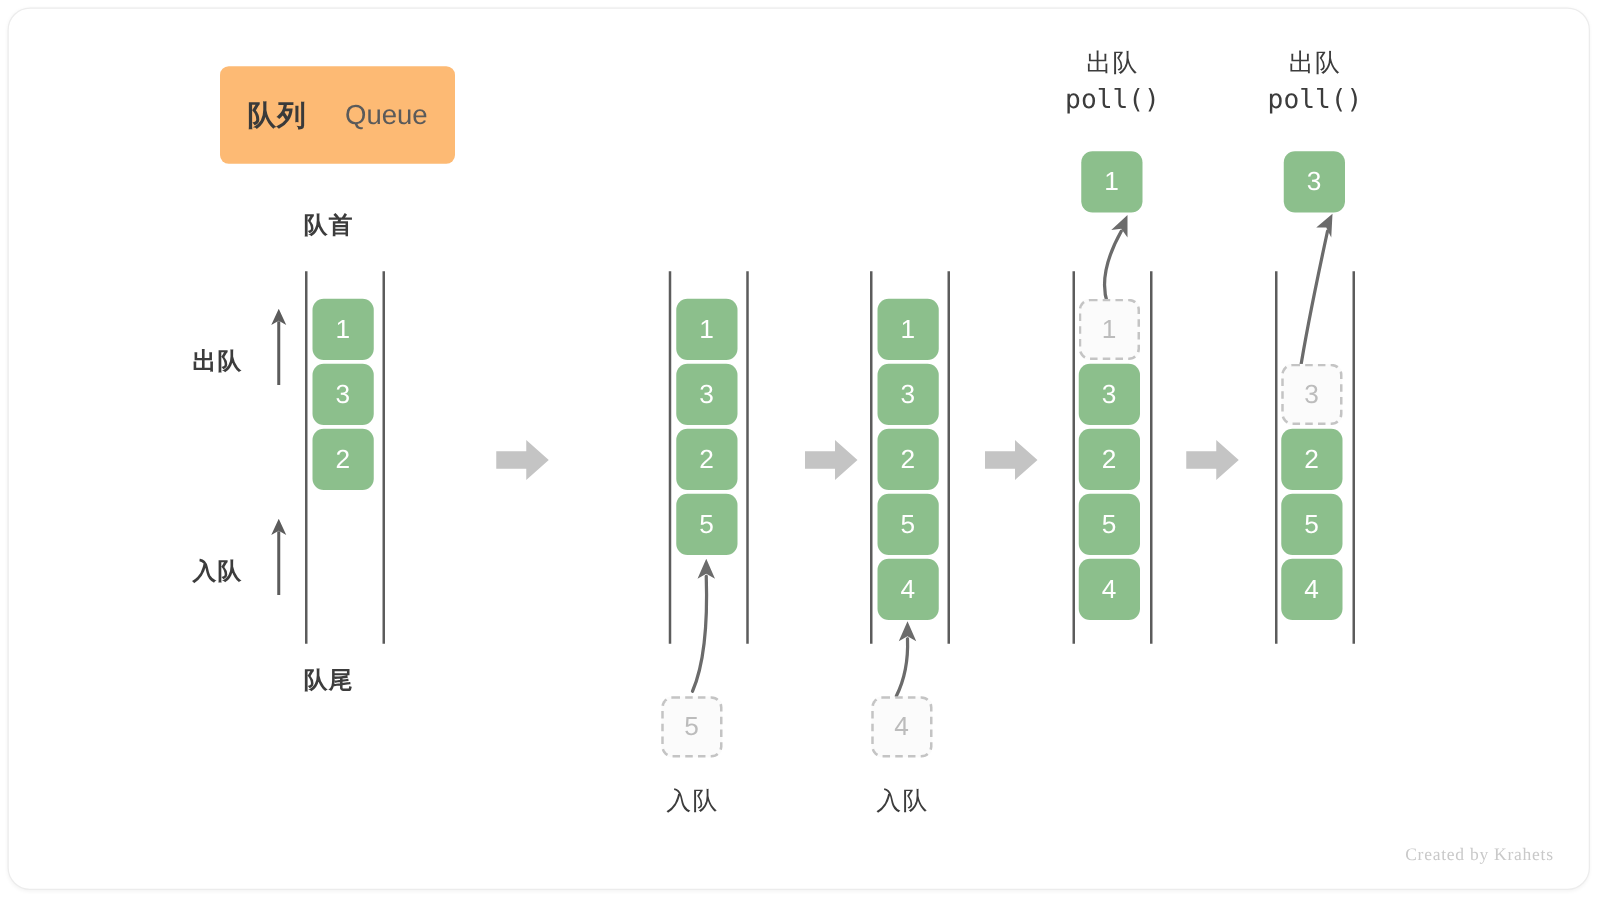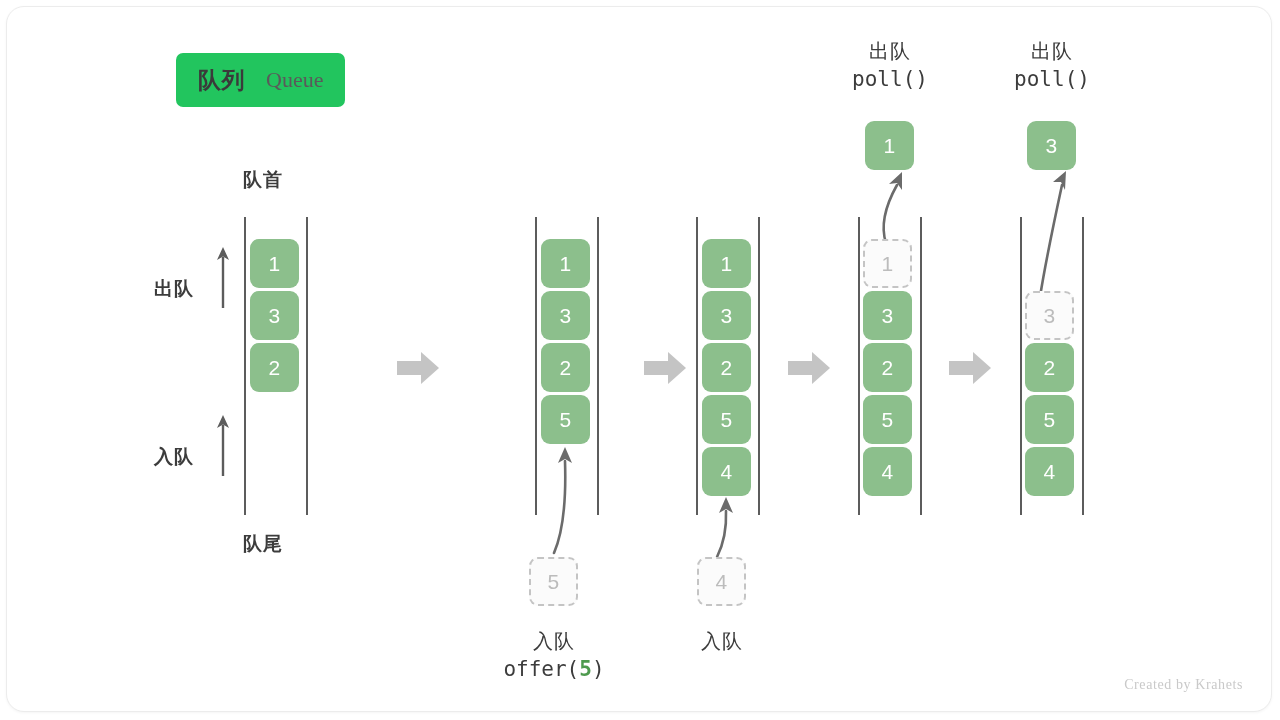--- a/index.html
+++ b/index.html
@@ -27,35 +27,35 @@
     box-shadow: 0 1px 3px rgba(0,0,0,0.045);
     overflow: hidden;
   }
 
   
   #title-badge {
     position: absolute;
     left: 169px;
     top: 46px;
     height: 54px;
-    padding: 0 22px;
-    background: #22c55e;
+    padding: 12px 22px;
+    background: #fdba74;
     border-radius: 7px;
     display: flex;
     align-items: center;
-    gap: 21px;
+    gap: 31px;
   }
   #title-badge .cn {
     font-size: 23px;
     font-weight: bold;
     color: #3a3a3a;
     letter-spacing: 0.5px;
   }
   #title-badge .en {
-    font-family: Liberation Serif, serif;
+    font-family: Liberation Sans, sans-serif;
     font-size: 22px;
     color: #5a5a5a;
   }
 
   
   .cn-bold {
     position: absolute;
     font-size: 19px;
     font-weight: bold;
     color: #3c3c3c;
@@ -207,21 +207,20 @@
 
     <svg class="motion-arrow" style="left:516px; top:430px;" width="70" height="120" viewBox="0 0 70 120">
       <path d="M31 116 Q44 86 42 24" stroke="#6b6b6b" stroke-width="2.6" fill="none" stroke-linecap="round"></path>
       <path d="M42 10 L49 26 L42 22 L35 26 Z" fill="#6b6b6b"></path>
     </svg>
 
     <div class="cell ghost" style="left:522px; top:550px;">5</div>
 
     <div class="op-caption" style="left:472px; top:620px; width:150px;">
       <span class="op-cn">入队</span>
-      <span class="op-code"><span>offer(</span><span class="arg">5</span><span>)</span></span>
     </div>
   </div>
 
   <svg class="step-arrow" style="left:635px; top:338px;" viewBox="0 0 46 46">
     <path d="M2 16 L26 16 L26 7 L44 23 L26 39 L26 30 L2 30 Z" fill="#c4c4c4"></path>
   </svg>
 
   <div class="col" id="col3">
     <div class="rail" style="left:689px; top:210px; height:298px;"></div>
     <div class="rail" style="left:751px; top:210px; height:298px;"></div>

